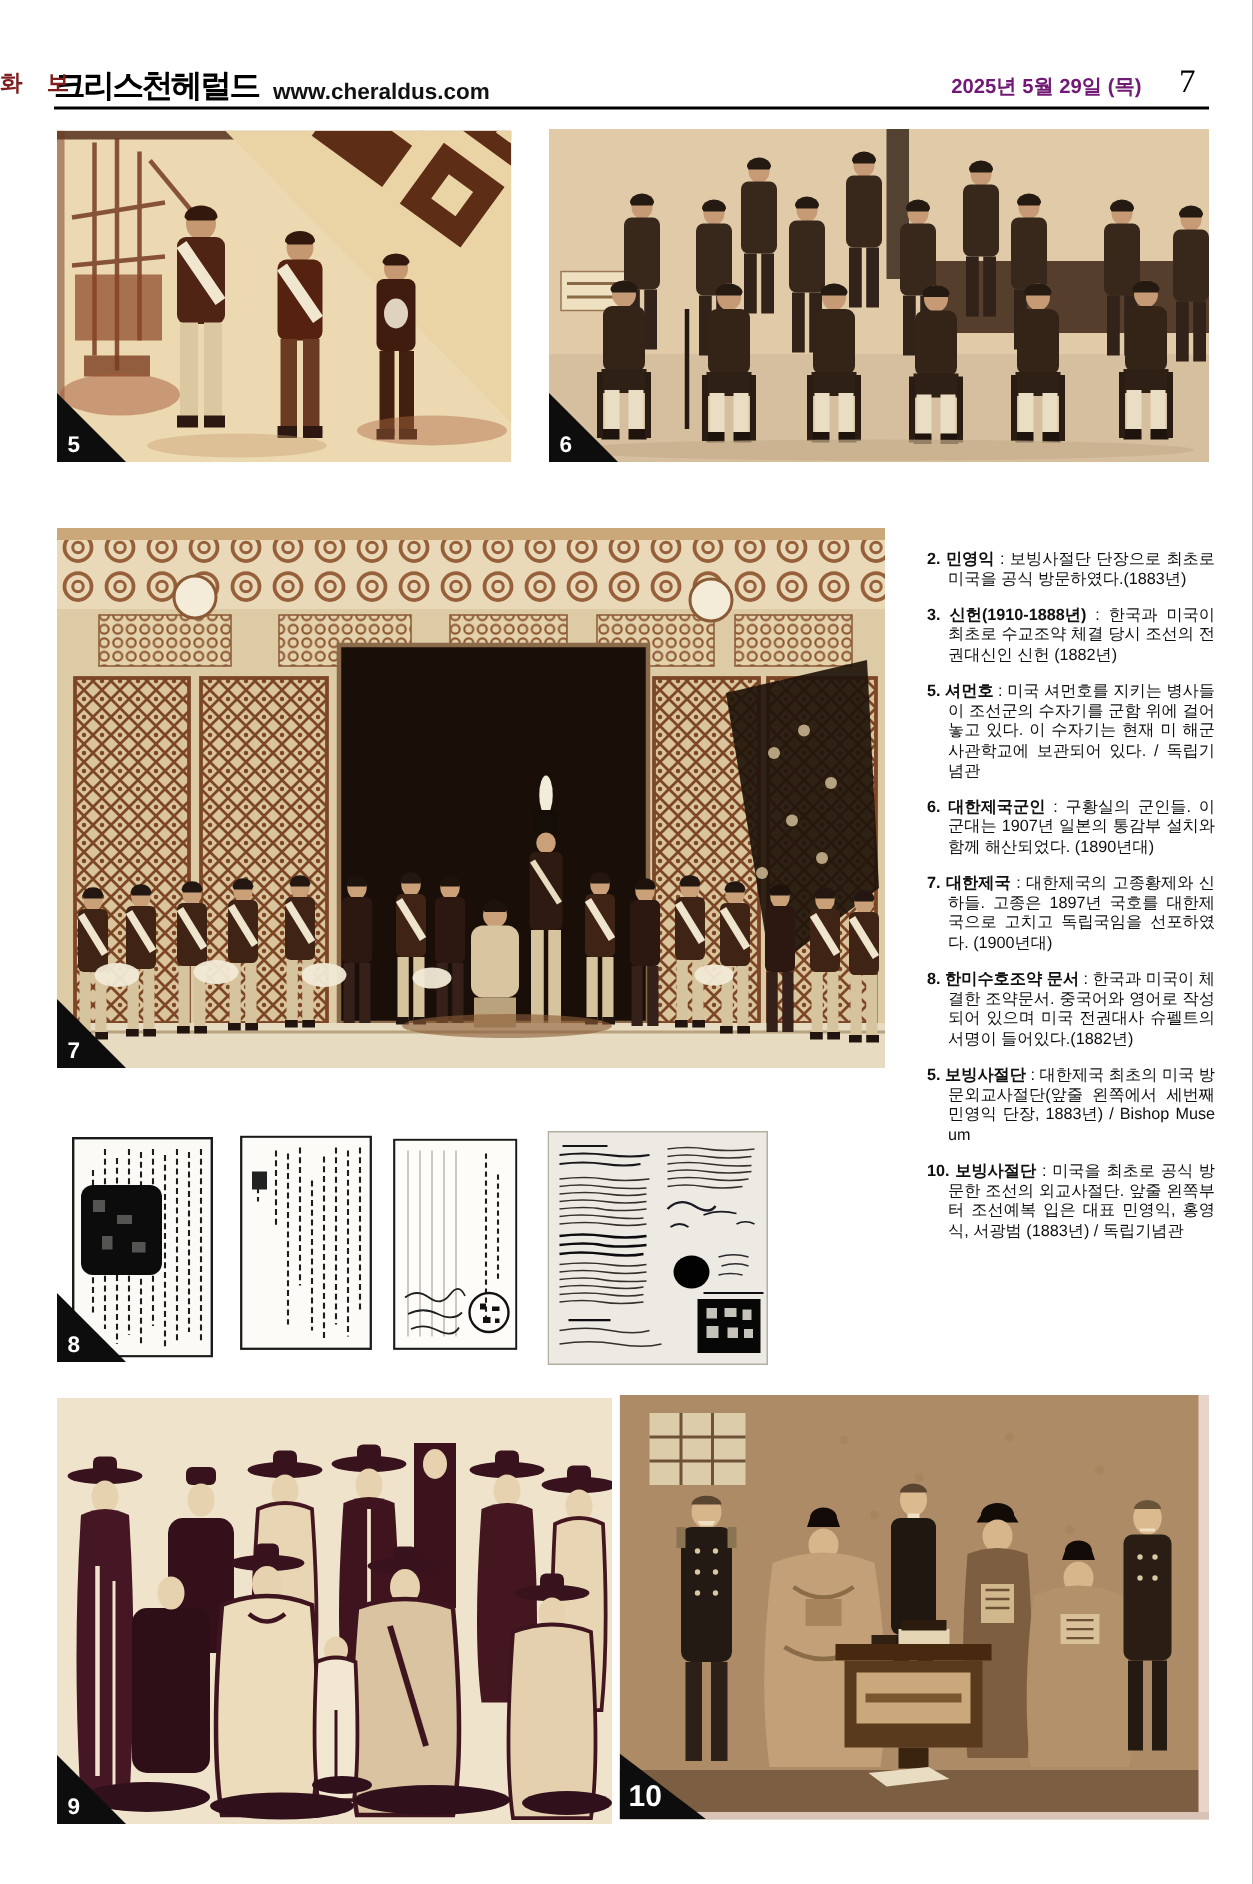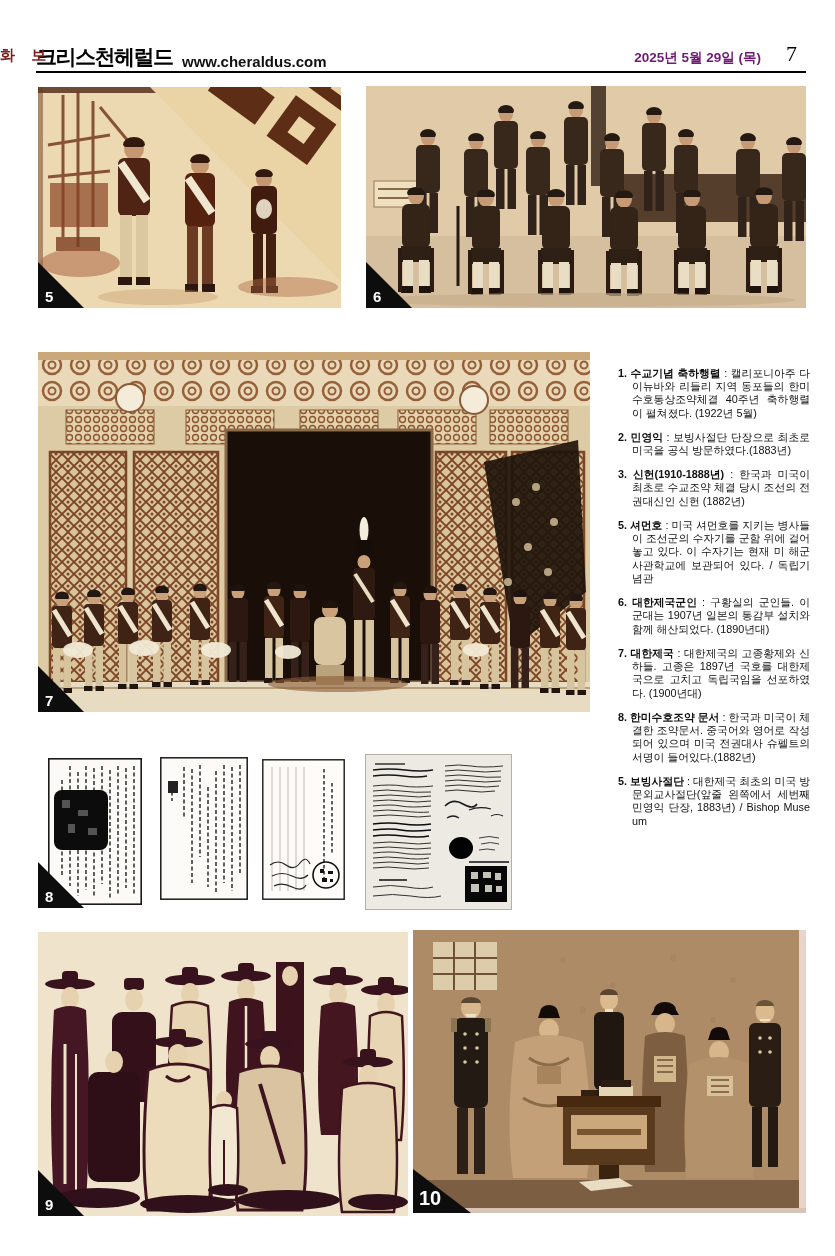--- a/index.html
+++ b/index.html
@@ -625,23 +625,23 @@
 
       <rect x="386" width="7" height="283" fill="#e9d4ca"></rect>
       <rect y="278" width="393" height="5" fill="#d9c2b6"></rect>
     </svg>
     <div class="badge wide">
         <span>10</span>
       </div>
   </div>
 
   <div class="captions">
-    <p class="cap-item"><span class="cap-label">1. 수교기념 축하행렬</span><span> : </span><span>캘리포니아주 다이뉴바와 리들리 지역 동포들의 한미수호통상조약체결 40주년 축하행렬이 펼쳐졌다. (1922년 5월)</span></p>
     <p class="cap-item"><span class="cap-label">2. 민영익</span><span> : </span><span>보빙사절단 단장으로 최초로 미국을 공식 방문하였다.(1883년)</span></p>
     <p class="cap-item"><span class="cap-label">3. 신헌(1910-1888년)</span><span> : </span><span>한국과 미국이 최초로 수교조약 체결 당시 조선의 전권대신인 신헌 (1882년)</span></p>
     <p class="cap-item"><span class="cap-label">5. 셔먼호</span><span> : </span><span>미국 셔먼호를 지키는 병사들이 조선군의 수자기를 군함 위에 걸어놓고 있다. 이 수자기는 현재 미 해군사관학교에 보관되어 있다. / 독립기념관</span></p>
     <p class="cap-item"><span class="cap-label">6. 대한제국군인</span><span> : </span><span>구황실의 군인들. 이 군대는 1907년 일본의 통감부 설치와 함께 해산되었다. (1890년대)</span></p>
     <p class="cap-item"><span class="cap-label">7. 대한제국</span><span> : </span><span>대한제국의 고종황제와 신하들. 고종은 1897년 국호를 대한제국으로 고치고 독립국임을 선포하였다. (1900년대)</span></p>
     <p class="cap-item"><span class="cap-label">8. 한미수호조약 문서</span><span> : </span><span>한국과 미국이 체결한 조약문서. 중국어와 영어로 작성되어 있으며 미국 전권대사 슈펠트의 서명이 들어있다.(1882년)</span></p>
     <p class="cap-item"><span class="cap-label">5. 보빙사절단</span><span> : </span><span>대한제국 최초의 미국 방문외교사절단(앞줄 왼쪽에서 세번째 민영익 단장, 1883년) / Bishop Museum</span></p>
+    <p class="cap-item"><span class="cap-label">10. 보빙사절단</span><span> : </span><span>미국을 최초로 공식 방문한 조선의 외교사절단. 앞줄 왼쪽부터 조선예복 입은 대표 민영익, 홍영식, 서광범 (1883년) / 독립기념관</span></p>
   </div>
 
 </div>
 
 </body></html>

